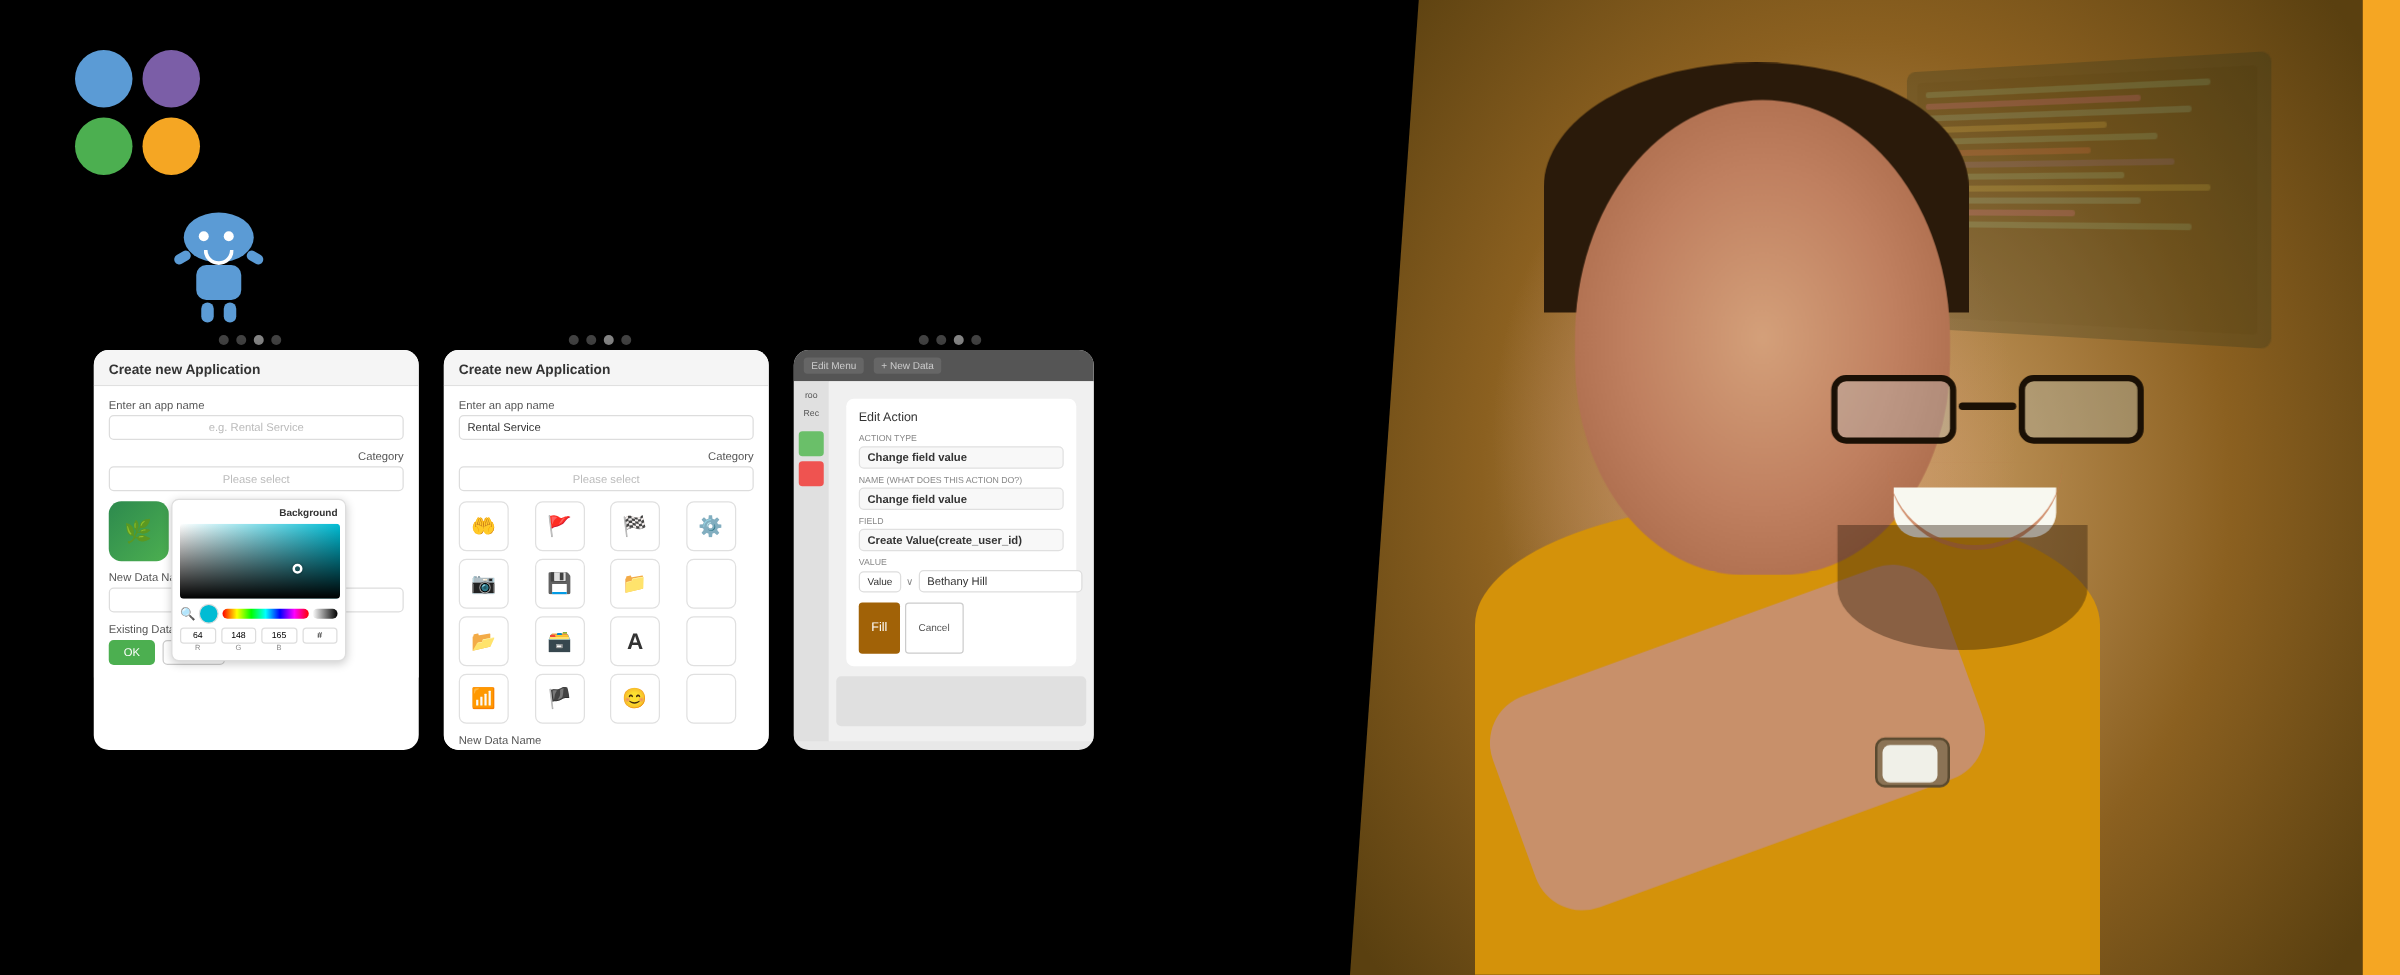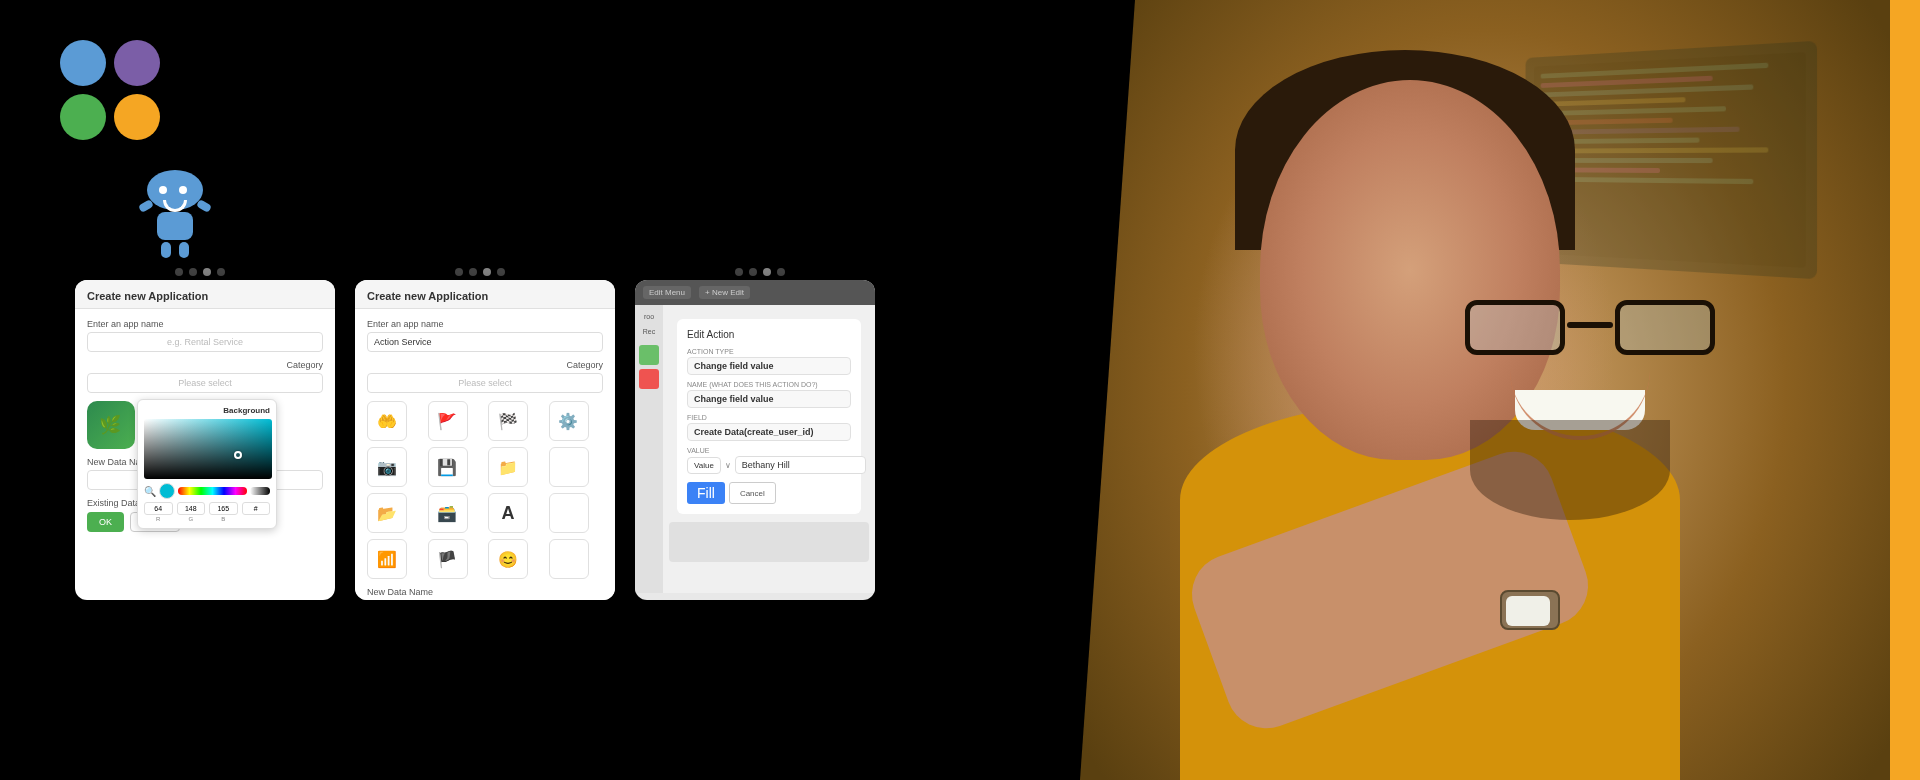--- a/index.html
+++ b/index.html
@@ -488,26 +488,26 @@
       color: #333;
     }
 
     .ea-btn-row {
       display: flex;
       gap: 4px;
       margin-top: 8px;
     }
 
     .ea-btn-fill {
-      background: #3b82f6;
+      background: #a16207;
       color: #fff;
       border: none;
       border-radius: 3px;
-      padding: 3px 10px;
-      font-size: 14px;
+      padding: 15px 10px;
+      font-size: 10px;
     }
 
     .ea-btn-cancel {
       background: #fff;
       border: 1px solid #ccc;
       color: #555;
       border-radius: 3px;
       padding: 3px 10px;
       font-size: 8px;
     }
@@ -853,21 +853,21 @@
 </div>
 
 <div class="screenshot-card card-2">
   <div style="position:relative; height:100%;">
 
     <div class="card-header">
       <span>Create new Application</span>
     </div>
     <div class="card-body">
       <span class="field-label">Enter an app name</span>
-      <div class="field-input">Action Service</div>
+      <div class="field-input">Rental Service</div>
 
       <div class="category-label">Category</div>
       <div class="field-input field-placeholder">Please select</div>
 
       <div class="icon-grid">
         <div class="icon-cell">🤲</div>
         <div class="icon-cell">🚩</div>
         <div class="icon-cell">🏁</div>
         <div class="icon-cell">⚙️</div>
         <div class="icon-cell">📷</div>
@@ -887,21 +887,21 @@
       <span class="field-label">New Data Name</span>
 
     </div>
   </div>
 </div>
 
 <div class="screenshot-card card-3">
 
   <div class="card-3-topbar">
     <span class="topbar-btn">Edit Menu</span>
-    <span class="topbar-btn">+ New Edit</span>
+    <span class="topbar-btn">+ New Data</span>
   </div>
 
   <div style="position:relative; display:flex; height:calc(100% - 32px);">
     <div style="width:28px; background:#e0e0e0; display:flex; flex-direction:column; align-items:center; padding-top:6px; gap:4px; font-size:7px; color:#555;">
       <div style="text-align:center; padding:2px;">roo</div>
       <div style="text-align:center; padding:2px;">Rec</div>
       <div style="width:20px; height:20px; background:#6abf69; border-radius:3px; margin-top:4px;"></div>
       <div style="width:20px; height:20px; background:#ef5350; border-radius:3px;"></div>
     </div>
 
@@ -914,21 +914,21 @@
           <div class="ea-field-val">Change field value</div>
         </div>
 
         <div class="ea-field-group">
           <div class="ea-field-label">Name (what does this action do?)</div>
           <div class="ea-field-val">Change field value</div>
         </div>
 
         <div class="ea-field-group">
           <div class="ea-field-label">FIELD</div>
-          <div class="ea-field-val">Create Data(create_user_id)</div>
+          <div class="ea-field-val">Create Value(create_user_id)</div>
         </div>
 
         <div class="ea-field-group">
           <div class="ea-field-label">Value</div>
           <div class="ea-value-row">
             <span class="ea-static-badge">Value</span>
             <span style="font-size:8px; color:#888;">∨</span>
             <input class="ea-value-input" value="Bethany Hill" style="border: 1px solid rgb(221, 221, 221); border-radius: 4px; padding: 3px 6px; font-size: 9px; color: rgb(51, 51, 51); background: rgb(255, 255, 255);">
           </div>
         </div>

